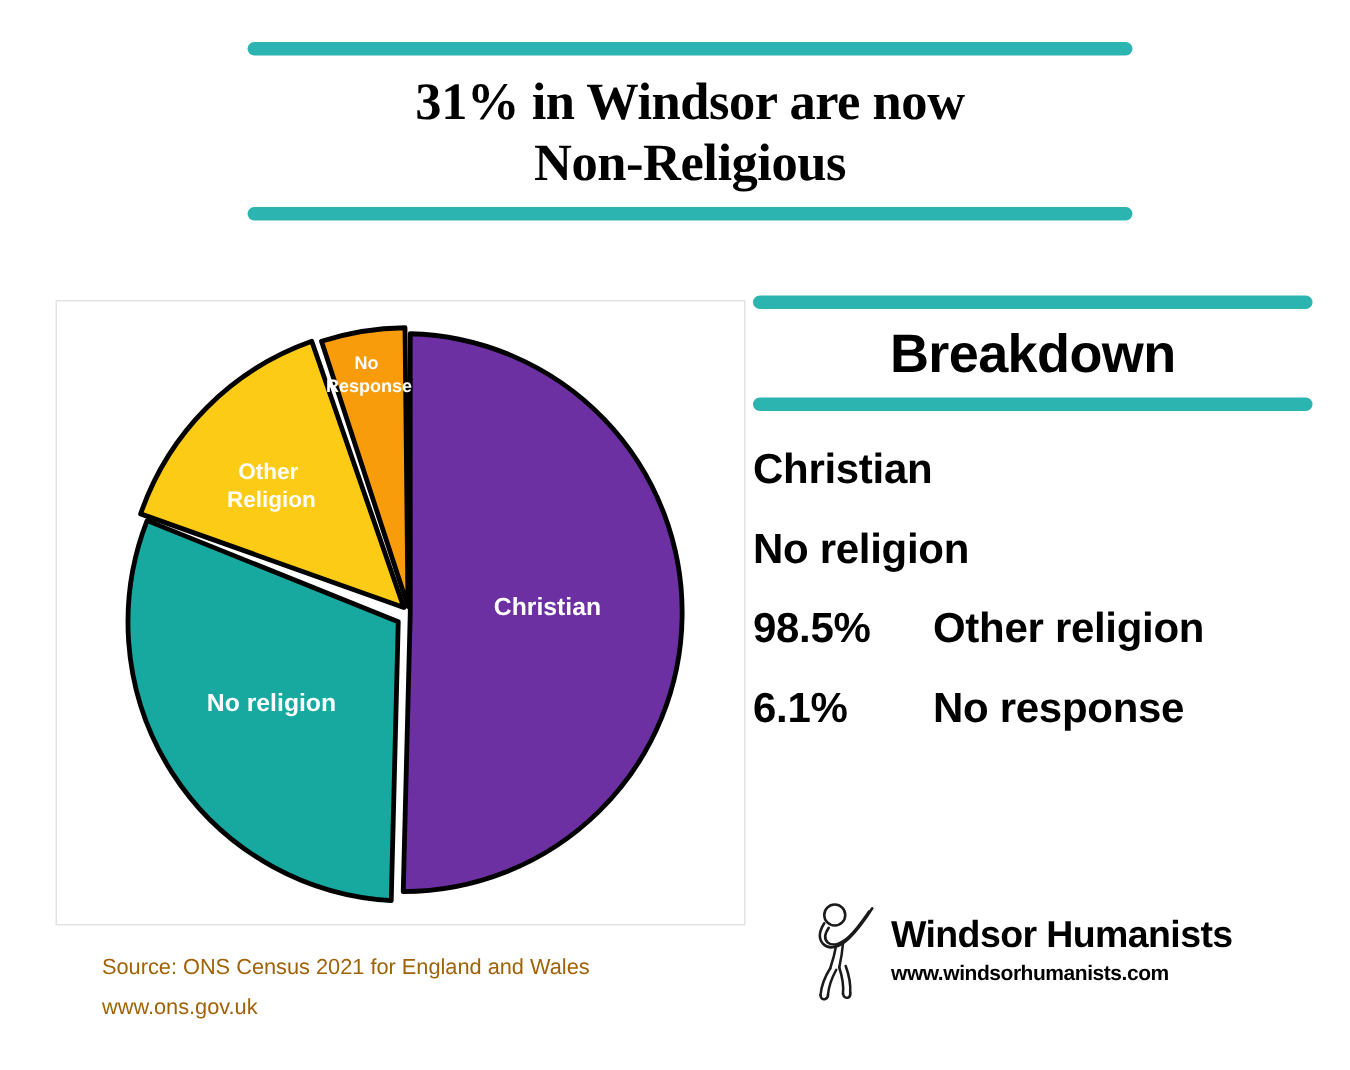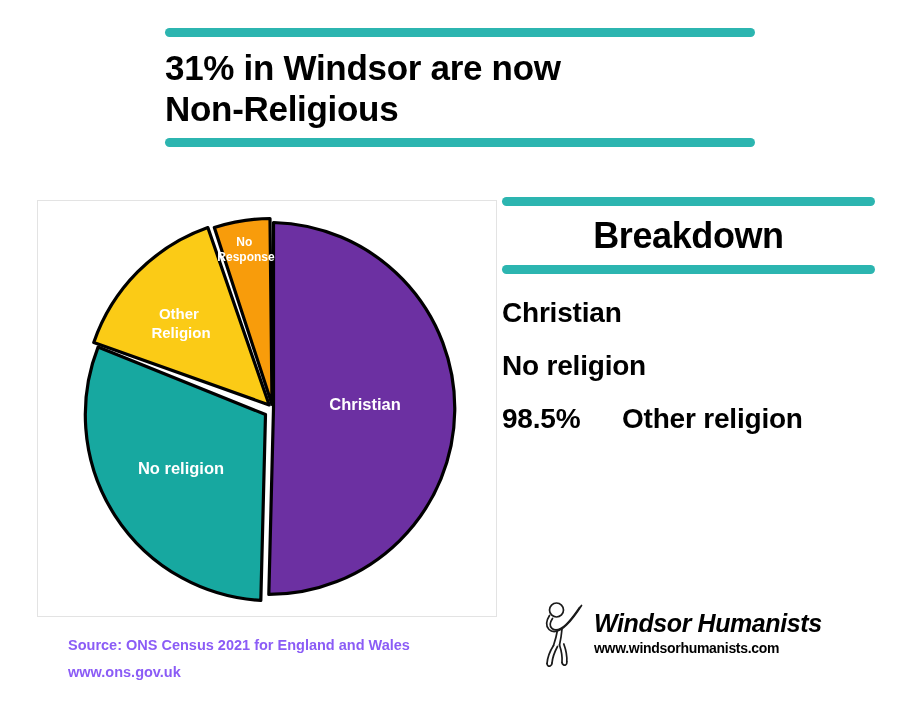--- a/index.html
+++ b/index.html
@@ -23,27 +23,29 @@
     top: 28px;
     width: 590px;
   }
   .teal-bar {
     background: #2cb5b0;
     border-radius: 5px;
     height: 9px;
     width: 100%;
   }
   #title-text {
+    text-align: center;
     font-weight: bold;
     font-size: 35px;
     line-height: 1.18;
     letter-spacing: -0.3px;
     margin: 10px 0 8px 0;
     color: #000000;
     white-space: pre-line;
+    font-family: Liberation Serif, serif;
   }
 
   
   #chart-panel {
     position: absolute;
     left: 37px;
     top: 200px;
     width: 460px;
     height: 417px;
     background: #ffffff;
@@ -63,23 +65,23 @@
     font-weight: bold;
     fill: #ffffff;
   }
 
   
   #source-block {
     position: absolute;
     left: 68px;
     top: 632px;
     font-size: 14.5px;
-    font-weight: bold;
+    font-weight: normal;
     line-height: 1.85;
-    color: #8b5cf6;
+    color: #a16207;
   }
 
   
   #breakdown-panel {
     position: absolute;
     left: 502px;
     top: 197px;
     width: 373px;
   }
   #breakdown-title {
@@ -127,21 +129,20 @@
   #brand-text {
     display: flex;
     flex-direction: column;
     justify-content: center;
   }
   #brand-name {
     font-size: 25px;
     font-weight: bold;
     line-height: 1.12;
     letter-spacing: -0.4px;
-    font-style: italic;
   }
   #brand-url {
     font-size: 14px;
     font-weight: bold;
     line-height: 1.15;
     letter-spacing: -0.3px;
     margin-top: 3px;
   }
 </style>
 </head>
@@ -194,20 +195,24 @@
   <div id="breakdown-rows">
     <div class="breakdown-row">
       <div class="bd-label">Christian</div>
     </div>
     <div class="breakdown-row">
       <div class="bd-label">No religion</div>
     </div>
     <div class="breakdown-row">
       <div class="bd-pct">98.5%</div>
       <div class="bd-label">Other religion</div>
+    </div>
+    <div class="breakdown-row">
+      <div class="bd-pct">6.1%</div>
+      <div class="bd-label">No response</div>
     </div>
   </div>
 </div>
 
 <div id="footer-brand">
   <svg id="happy-human-icon" viewBox="0 0 56 72">
     <g fill="none" stroke="#1a1a1a" stroke-width="1.7" stroke-linecap="round" stroke-linejoin="round">
 
       <circle cx="20.5" cy="13" r="7"></circle>
 

